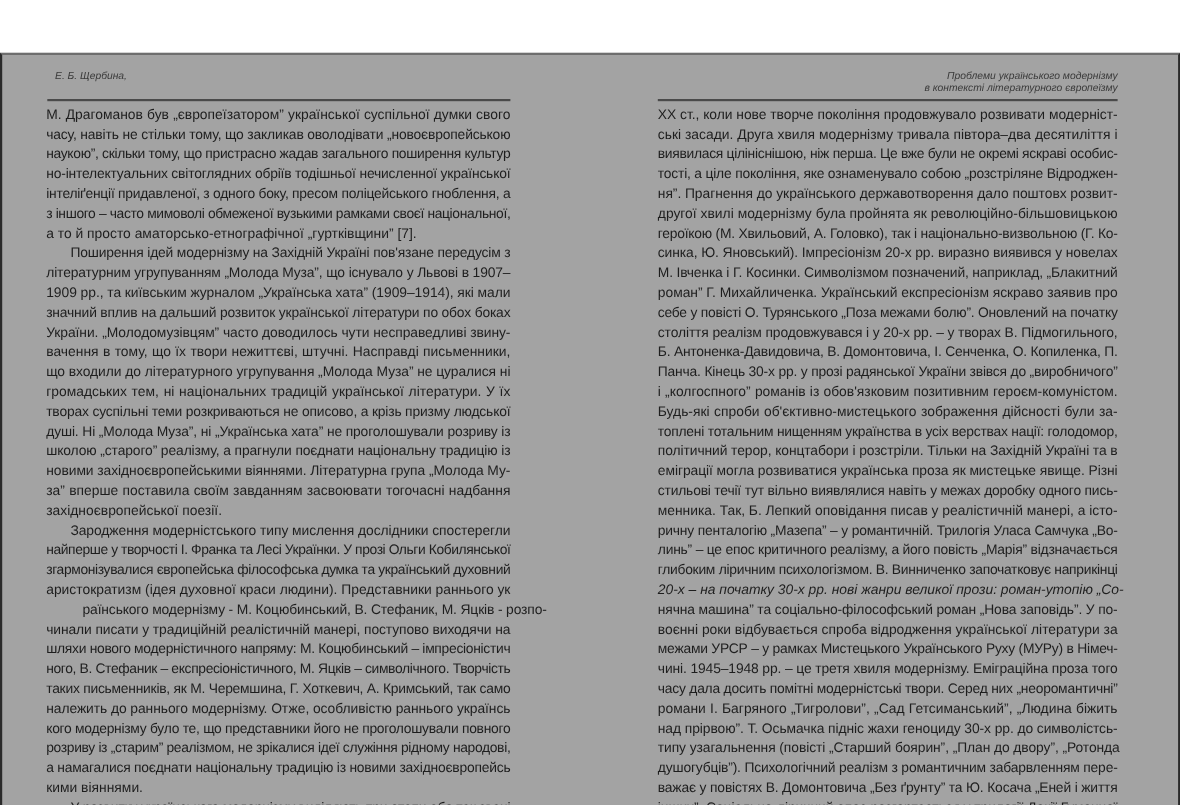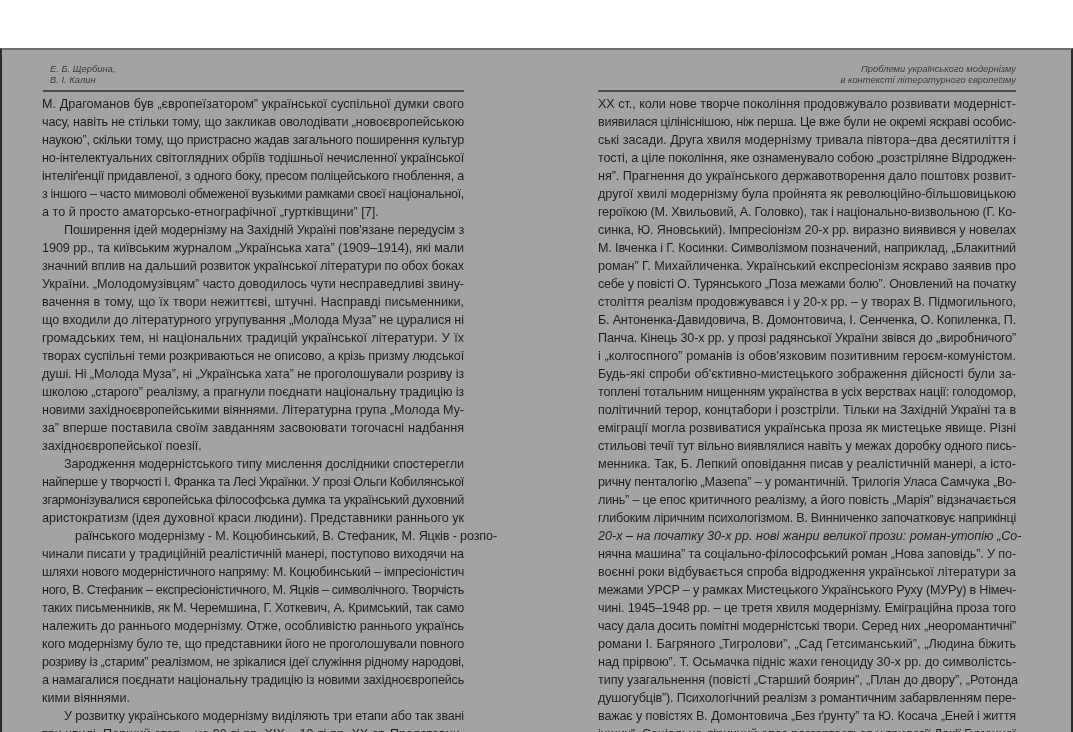--- a/index.html
+++ b/index.html
@@ -56,32 +56,32 @@
   .page.right .page-number { right: 6px; }
 </style>
 </head>
 <body>
 
 <div class="spread">
 
   <div class="page left">
     <div class="running-head">
       <div>Е. Б. Щербина,</div>
-      <div>В. І. Калин</div>
     </div>
     <div class="head-rule"></div>
     <div class="body-text" id="left-body">
         <span class="line" style="white-space: nowrap;">М. Драгоманов був „європеїзатором” української суспільної думки свого</span>
         <span class="line" style="white-space: nowrap; letter-spacing: -0.145026px;">часу, навіть не стільки тому, що закликав оволодівати „новоєвропейською</span>
         <span class="line" style="white-space: nowrap; letter-spacing: -0.288292px;">наукою”, скільки тому, що пристрасно жадав загального поширення культур</span>
         <span class="line" style="white-space: nowrap; letter-spacing: -0.162977px;">но-інтелектуальних світоглядних обріїв тодішньої нечисленної української</span>
         <span class="line" style="white-space: nowrap; letter-spacing: -0.223818px;">інтеліґенції придавленої, з одного боку, пресом поліцейського гноблення, а</span>
         <span class="line" style="white-space: nowrap; letter-spacing: -0.334418px;">з іншого – часто мимоволі обмеженої вузькими рамками своєї національної,</span>
         <span class="line last" style="white-space: nowrap;">а то й просто аматорсько-етнографічної „гуртківщини” [7].</span>
         <span class="line indent" style="white-space: nowrap; letter-spacing: -0.157416px;">Поширення ідей модернізму на Західній Україні пов'язане передусім з</span>
+        <span class="line" style="white-space: nowrap; letter-spacing: -0.12817px;">літературним угрупуванням „Молода Муза”, що існувало у Львові в 1907–</span>
         <span class="line" style="white-space: nowrap; letter-spacing: -0.0519366px;">1909 рр., та київським журналом „Українська хата” (1909–1914), які мали</span>
         <span class="line" style="white-space: nowrap; letter-spacing: -0.16317px;">значний вплив на дальший розвиток української літератури по обох боках</span>
         <span class="line" style="white-space: nowrap; letter-spacing: -0.0638787px;">України. „Молодомузівцям” часто доводилось чути несправедливі звину-</span>
         <span class="line" style="white-space: nowrap;">вачення в тому, що їх твори нежиттєві, штучні. Насправді письменники,</span>
         <span class="line" style="white-space: nowrap; letter-spacing: -0.0636489px;">що входили до літературного угрупування „Молода Муза” не цуралися ні</span>
         <span class="line" style="white-space: nowrap;">громадських тем, ні національних традицій української літератури. У їх</span>
         <span class="line" style="white-space: nowrap; letter-spacing: -0.160651px;">творах суспільні теми розкриваються не описово, а крізь призму людської</span>
         <span class="line" style="white-space: nowrap; letter-spacing: -0.122179px;">душі. Ні „Молода Муза”, ні „Українська хата” не проголошували розриву із</span>
         <span class="line" style="white-space: nowrap; letter-spacing: -0.10692px;">школою „старого” реалізму, а прагнули поєднати національну традицію із</span>
         <span class="line" style="white-space: nowrap; letter-spacing: -0.0618004px;">новими західноєвропейськими віяннями. Літературна група „Молода Му-</span>
@@ -110,22 +110,22 @@
   </div>
 
   <div class="page right">
     <div class="running-head">
       <div>Проблеми українського модернізму</div>
       <div>в контексті літературного європеїзму</div>
     </div>
     <div class="head-rule"></div>
     <div class="body-text" id="right-body">
         <span class="line" style="white-space: nowrap; letter-spacing: -0.029182px;">ХХ ст., коли нове творче покоління продовжувало розвивати модерніст-</span>
+        <span class="line" style="white-space: nowrap;">ські засади. Друга хвиля модернізму тривала півтора–два десятиліття і</span>
         <span class="line" style="white-space: nowrap; letter-spacing: -0.267144px;">виявилася цілініснішою, ніж перша. Це вже були не окремі яскраві особис-</span>
-        <span class="line" style="white-space: nowrap;">ські засади. Друга хвиля модернізму тривала півтора–два десятиліття і</span>
         <span class="line" style="white-space: nowrap; letter-spacing: -0.182658px;">тості, а ціле покоління, яке ознаменувало собою „розстріляне Відроджен-</span>
         <span class="line" style="white-space: nowrap; letter-spacing: -0.0538713px;">ня”. Прагнення до українського державотворення дало поштовх розвит-</span>
         <span class="line" style="white-space: nowrap;">другої хвилі модернізму була пройнята як революційно-більшовицькою</span>
         <span class="line" style="white-space: nowrap; letter-spacing: -0.213399px;">героїкою (М. Хвильовий, А. Головко), так і національно-визвольною (Г. Ко-</span>
         <span class="line" style="white-space: nowrap; letter-spacing: -0.0944196px;">синка, Ю. Яновський). Імпресіонізм 20-х рр. виразно виявився у новелах</span>
         <span class="line" style="white-space: nowrap; letter-spacing: -0.148214px;">М. Івченка і Г. Косинки. Символізмом позначений, наприклад, „Блакитний</span>
         <span class="line" style="white-space: nowrap; letter-spacing: -0.0287224px;">роман” Г. Михайличенка. Український експресіонізм яскраво заявив про</span>
         <span class="line" style="white-space: nowrap; letter-spacing: -0.208705px;">себе у повісті О. Турянського „Поза межами болю”. Оновлений на початку</span>
         <span class="line" style="white-space: nowrap; letter-spacing: -0.109375px;">століття реалізм продовжувався і у 20-х рр. – у творах В. Підмогильного,</span>
         <span class="line" style="white-space: nowrap; letter-spacing: -0.202232px;">Б. Антоненка-Давидовича, В. Домонтовича, І. Сенченка, О. Копиленка, П.</span>

